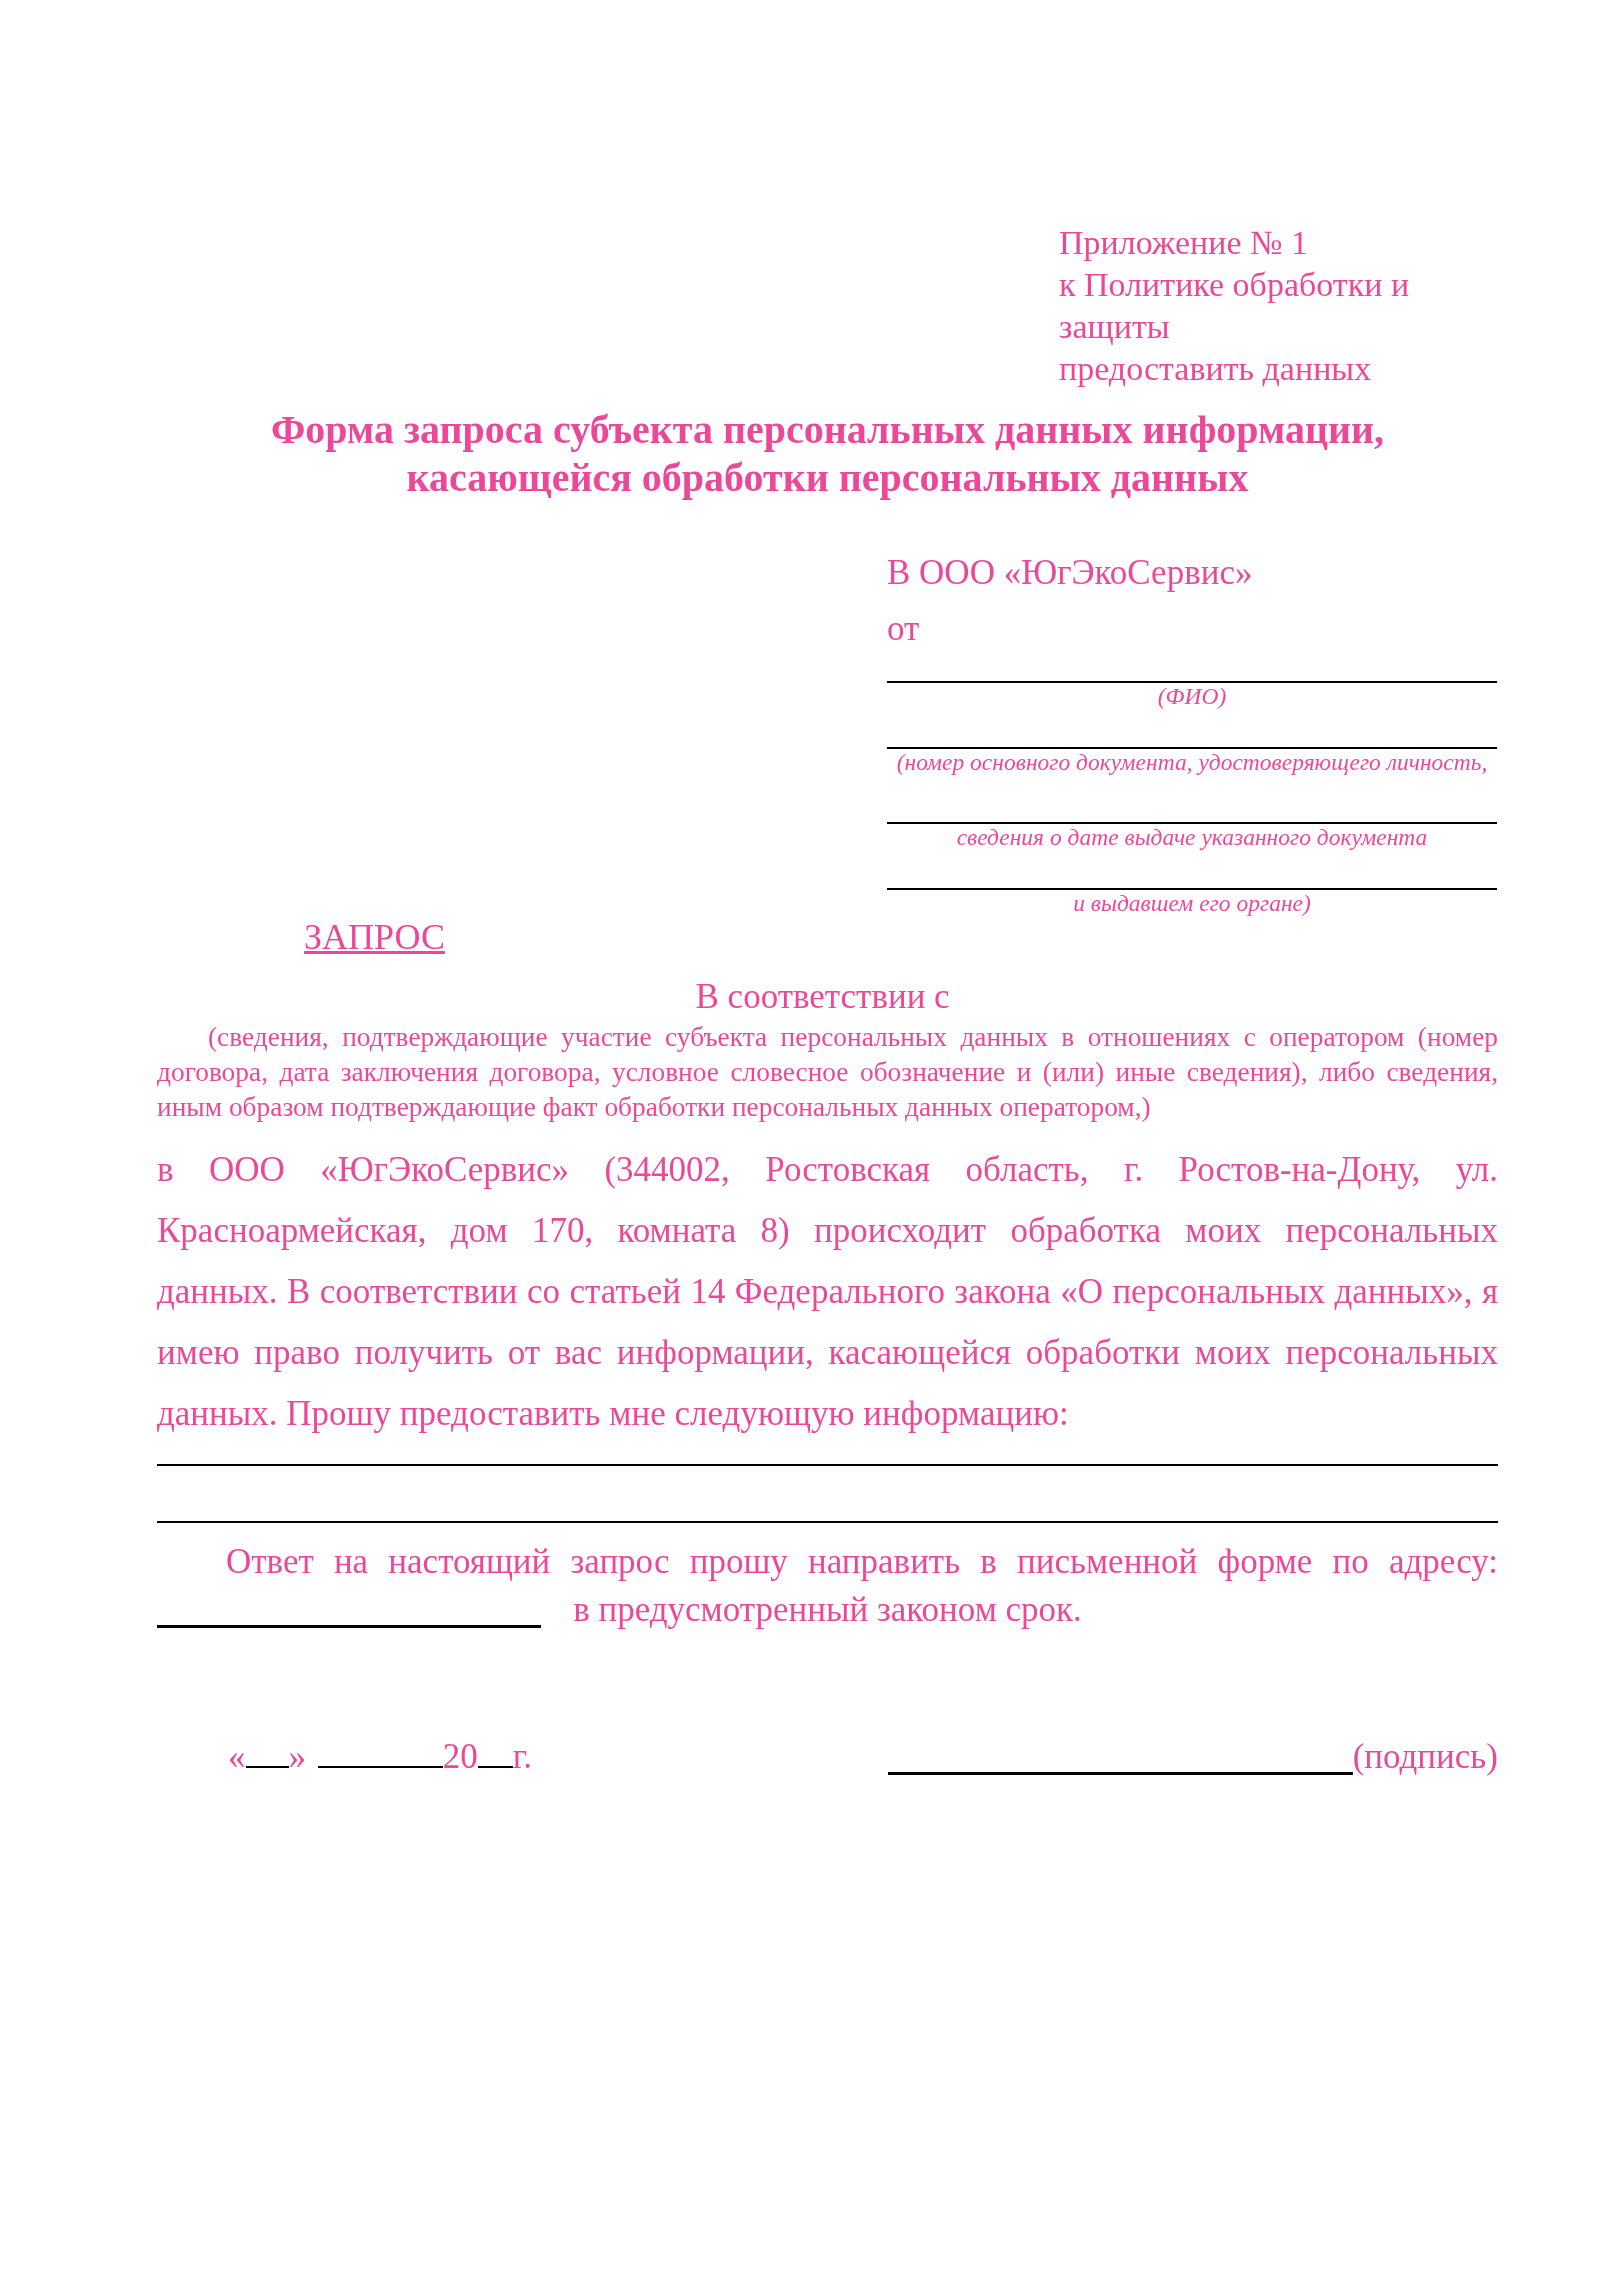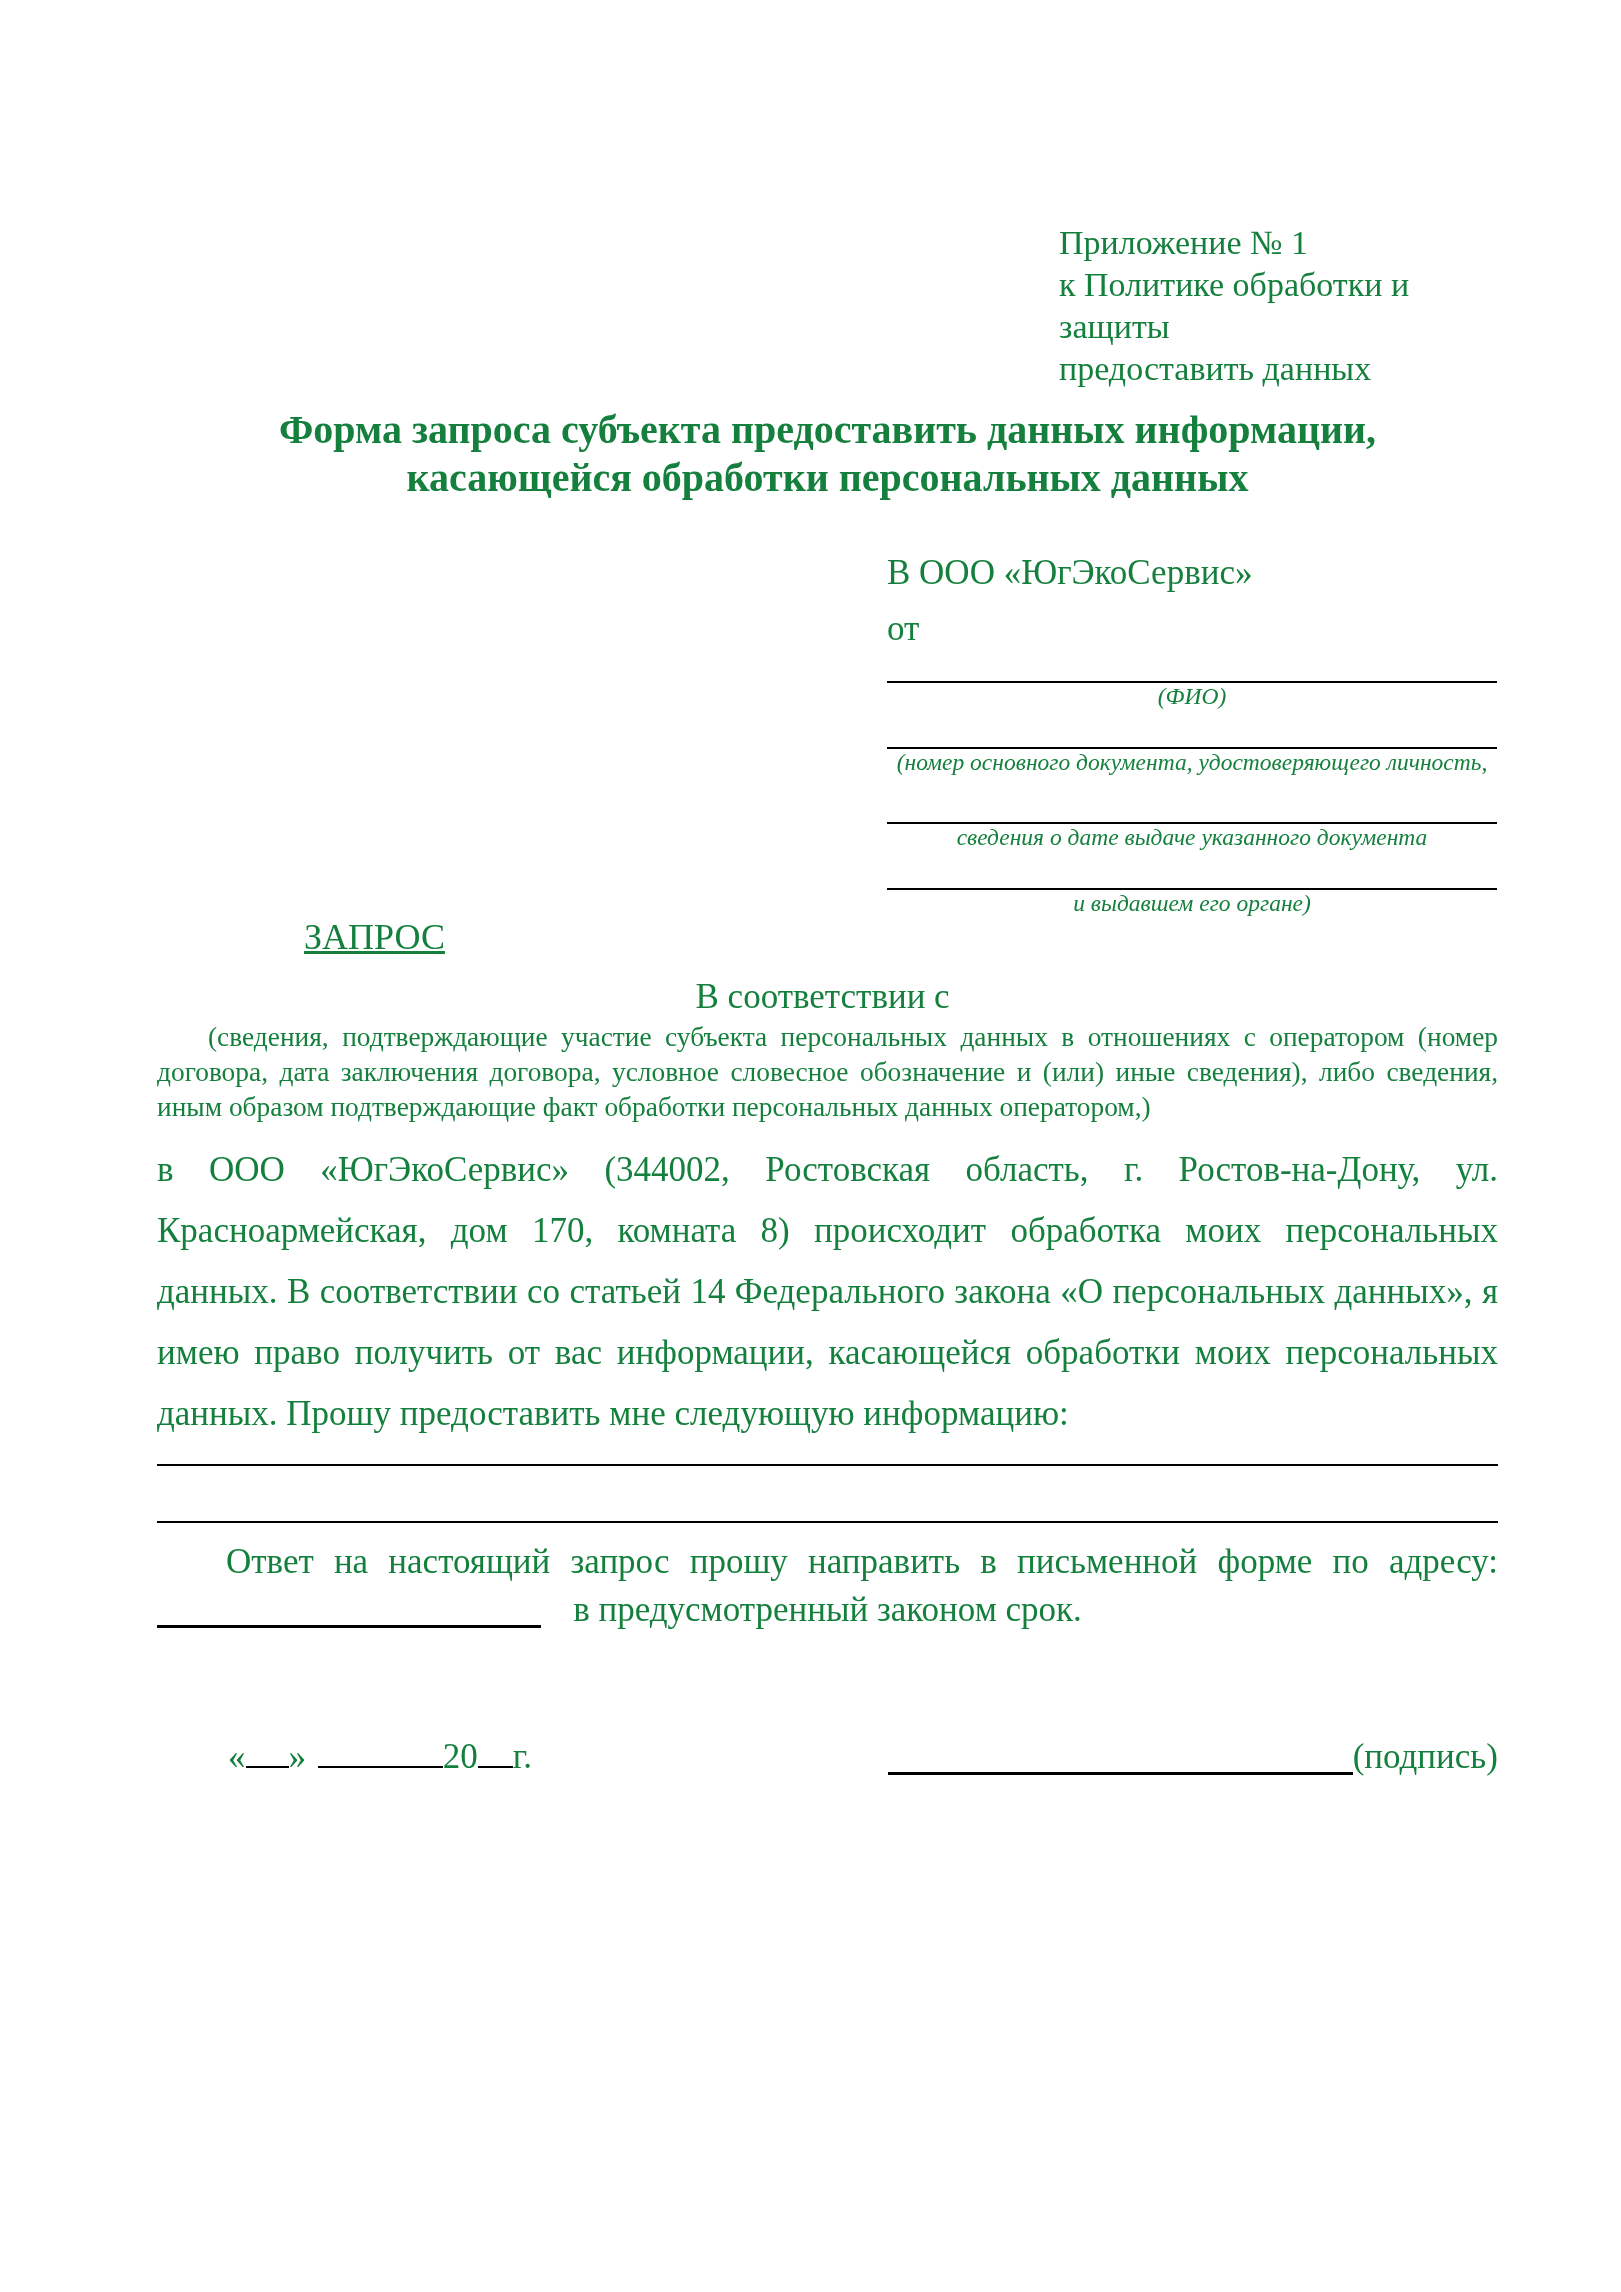--- a/index.html
+++ b/index.html
@@ -5,21 +5,21 @@
   html, body {
     margin: 0;
     padding: 0;
     background: #ffffff;
   }
   .page {
     position: relative;
     width: 1621px;
     height: 2293px;
     background: #ffffff;
-    color: #15803d;
+    color: #ec4899;
     font-family: "Liberation Serif", "DejaVu Serif", serif;
     overflow: hidden;
   }
   .content {
     position: absolute;
     left: 157px;
     right: 123px;
     top: 0;
   }
 
@@ -178,21 +178,21 @@
 <div class="page">
   <div class="content">
 
     <div class="header-block">
       <div>Приложение № 1</div>
       <div>к Политике обработки и защиты</div>
       <div>предоставить данных</div>
     </div>
 
     <h1 class="doc-title">
-      <span>Форма запроса субъекта предоставить данных информации,</span><br>
+      <span>Форма запроса субъекта персональных данных информации,</span><br>
       <span>касающейся обработки персональных данных</span>
     </h1>
 
     <div class="recipient">
       <div class="to-line">В ООО «ЮгЭкоСервис»</div>
       <div class="from-line">от</div>
 
       <div class="field">
         <div class="fill-line h32"></div>
         <div class="caption">(ФИО)</div>

